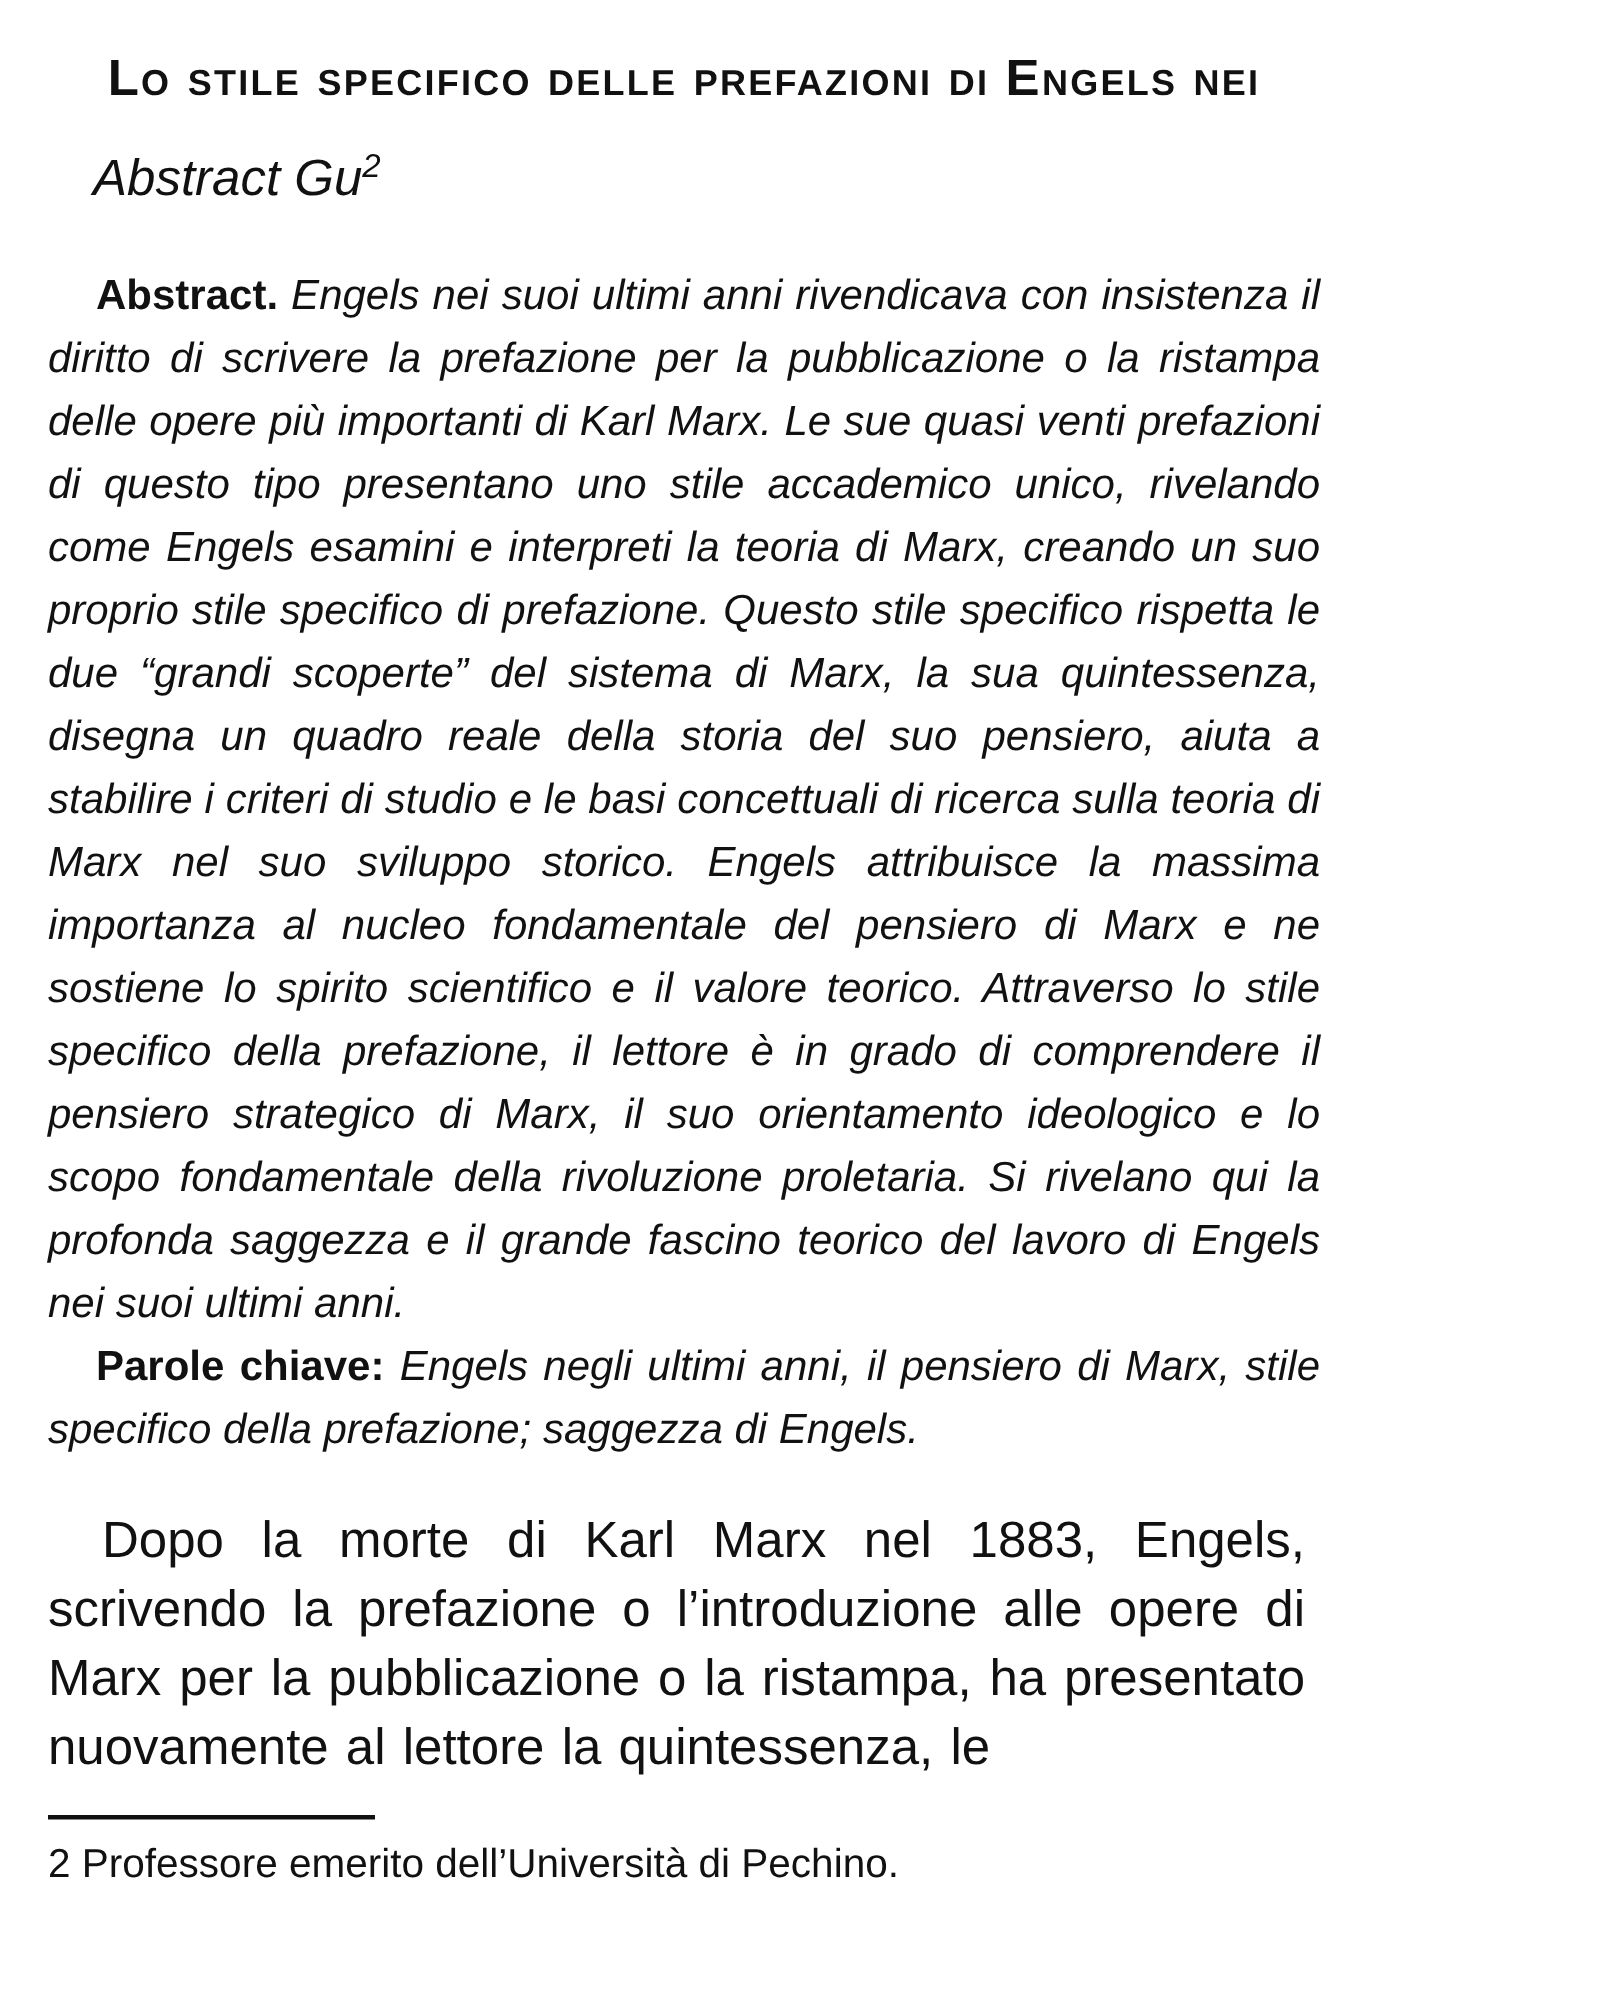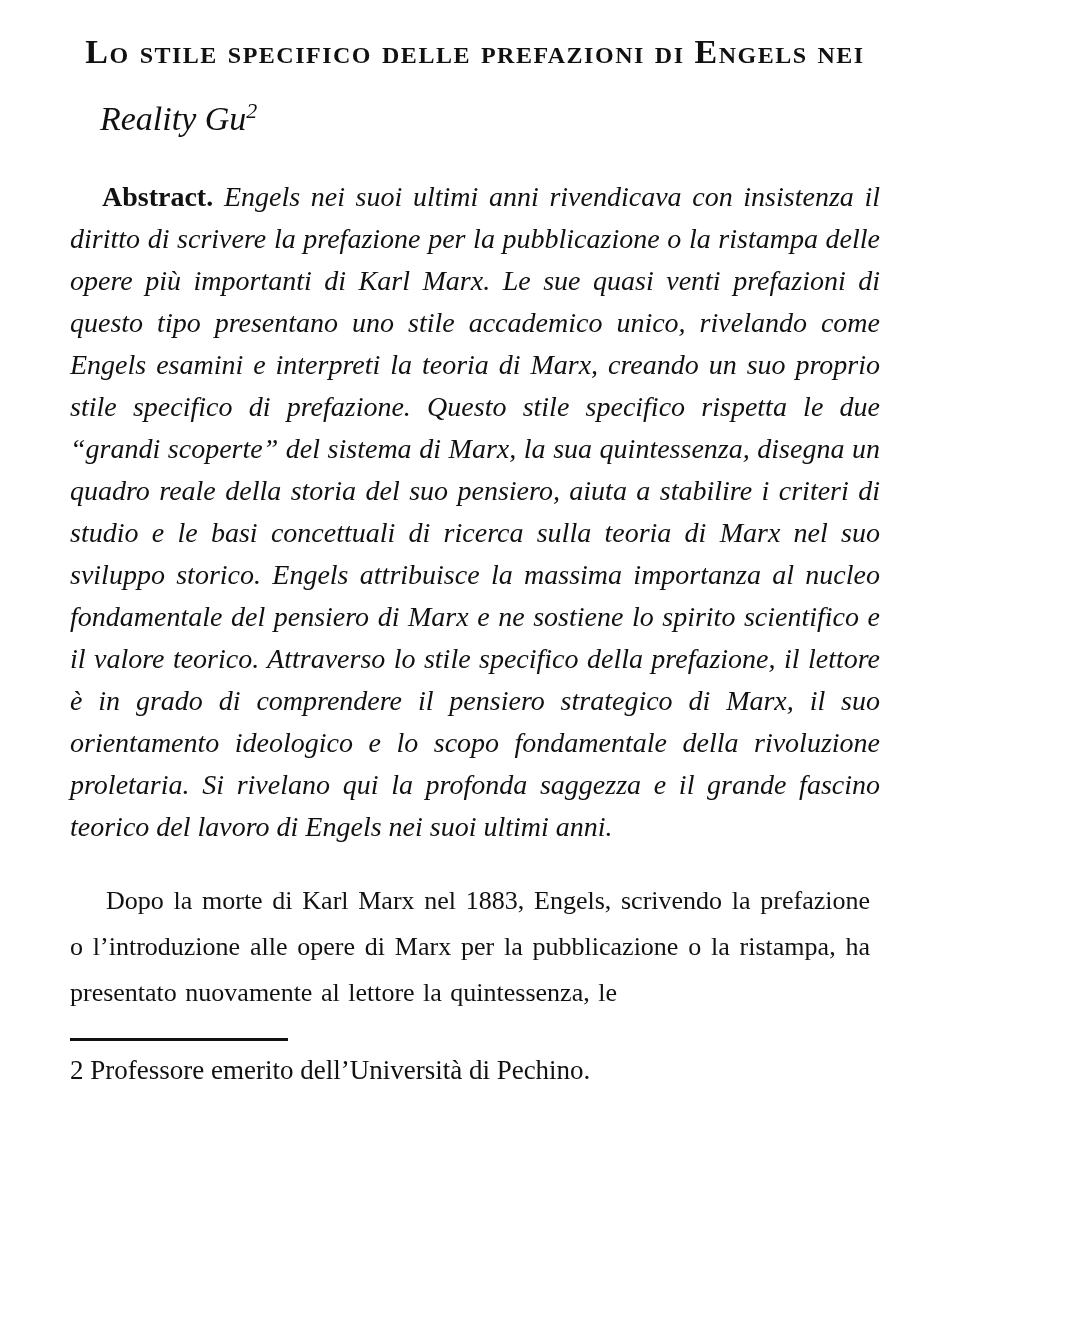--- a/index.html
+++ b/index.html
@@ -3,22 +3,22 @@
 <meta charset="utf-8">
 <style>
   html, body { margin: 0; padding: 0; background: #ffffff; }
   .page {
     position: relative;
     width: 944px;
     height: 1342px;
     box-sizing: border-box;
     background: #ffffff;
     color: #111111;
-    font-family: Liberation Serif, serif;
-    padding: 22px 64px 0 70px;
+    font-family: Liberation Sans, sans-serif;
+    padding: 22px 64px 0 32px;
     overflow: hidden;
   }
   
   .title {
     text-align: center;
     font-variant: small-caps;
     font-weight: 600;
     font-size: 34px;
     line-height: 60px;
     letter-spacing: 1.5px;
@@ -54,21 +54,21 @@
     text-align: justify;
     text-indent: 32px;
   }
   .para-label {
     font-style: normal;
     font-weight: bold;
   }
   
   .bodytext {
     margin: 30px 10px 0 0;
-    font-size: 26px;
+    font-size: 34px;
     line-height: 46px;
     text-align: justify;
     text-indent: 36px;
     word-spacing: 2px;
   }
   
   .footnote-block { margin-top: 22px; }
   .fn-rule {
     width: 218px;
     height: 0;
@@ -88,28 +88,32 @@
 
 <div class="page">
 
   <div class="title">
     <div>
       <span>Lo stile specifico delle prefazioni di Engels nei</span>
     </div>
   </div>
 
   <div class="author">
-    <span>Reality Gu</span><sup>2</sup>
+    <span>Abstract Gu</span><sup>2</sup>
   </div>
 
   <p class="abstract">
     <span class="para-label">Abstract.</span>
     <span>Engels nei suoi ultimi anni rivendicava con insistenza il diritto di scrivere la prefazione per la pubblicazione o la ristampa delle opere più importanti di Karl Marx. Le sue quasi venti prefazioni di questo tipo presentano uno stile accademico unico, rivelando come Engels esamini e interpreti la teoria di Marx, creando un suo proprio stile specifico di prefazione. Questo stile specifico rispetta le due “grandi scoperte” del sistema di Marx, la sua quintessenza, disegna un quadro reale della storia del suo pensiero, aiuta a stabilire i criteri di studio e le basi concettuali di ricerca sulla teoria di Marx nel suo sviluppo storico. Engels attribuisce la massima importanza al nucleo fondamentale del pensiero di Marx e ne sostiene lo spirito scientifico e il valore teorico. Attraverso lo stile specifico della prefazione, il lettore è in grado di comprendere il pensiero strategico di Marx, il suo orientamento ideologico e lo scopo fondamentale della rivoluzione proletaria. Si rivelano qui la profonda saggezza e il grande fascino teorico del lavoro di Engels nei suoi ultimi anni.</span>
   </p>
 
+  <p class="keywords">
+    <span class="para-label">Parole chiave:</span>
+    <span>Engels negli ultimi anni, il pensiero di Marx, stile specifico della prefazione; saggezza di Engels.</span>
+  </p>
 
   <p class="bodytext">
     <span>Dopo la morte di Karl Marx nel 1883, Engels, scrivendo la prefazione o l’introduzione alle opere di Marx per la pubblicazione o la ristampa, ha presentato nuovamente al lettore la quintessenza, le</span>
   </p>
 
   <div class="footnote-block">
     <div class="fn-rule"></div>
     <p class="footnote">
       <span>2</span>
       <span>Professore emerito dell’Università di Pechino.</span>

